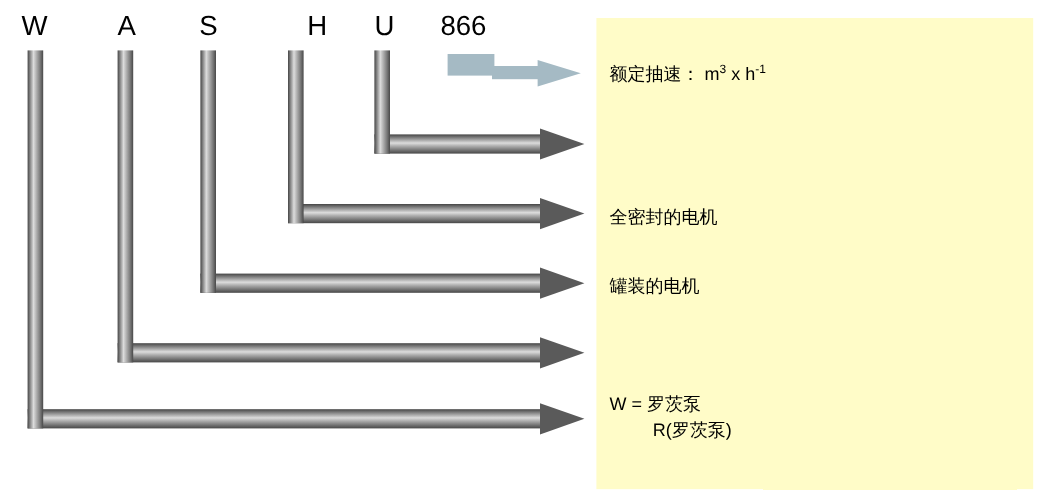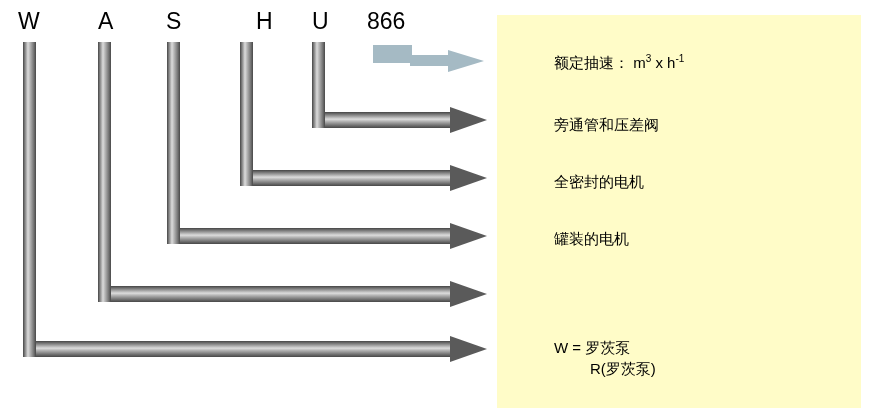--- a/index.html
+++ b/index.html
@@ -55,21 +55,20 @@
     background:#fffcc8;
     z-index:1;
   }
   .panel-label{
     position:absolute;
     left:11px;
     font-size:15px;
     color:#000;
     white-space:nowrap;
     line-height:21px;
-    margin-left:46px;
   }
   .panel-label sup{font-size:10px;line-height:0;}
   .indent2{margin-left:36px;}
 </style>
 </head>
 <body>
 
 <div class="canvas">
 
   <span class="code-letter" style="left:18px">W</span>
@@ -102,24 +101,23 @@
   <div class="harm" style="left:23px;top:341px;width:429px"></div>
   <div class="varm" style="left:23px;top:42px;height:315px"></div>
   <div class="head" style="left:450px;top:336px"></div>
 
   <div class="panel">
 
     <div class="panel-label" style="top:37px">
       <span>额定抽速：  m</span><sup>3</sup><span> x h</span><sup>-1</sup>
     </div>
 
-    <div class="panel-label" style="top:99px">旁通管和压差阀</div>
     <div class="panel-label" style="top:156px">全密封的电机</div>
     <div class="panel-label" style="top:213px">罐装的电机</div>
 
-    <div class="panel-label" style="top:322px">
+    <div class="panel-label" style="top:312px">
       <div>W = 罗茨泵</div>
       <div class="indent2">R(罗茨泵)</div>
     </div>
 
   </div>
 
 </div>
 
 </body></html>

